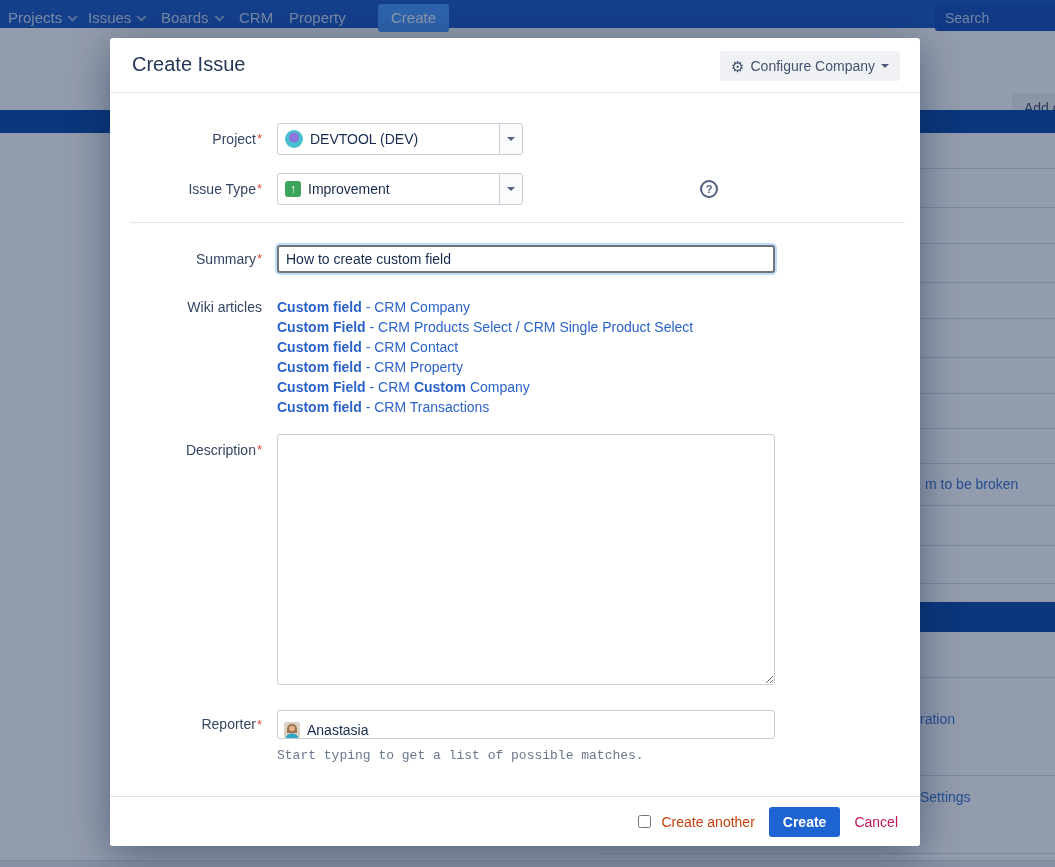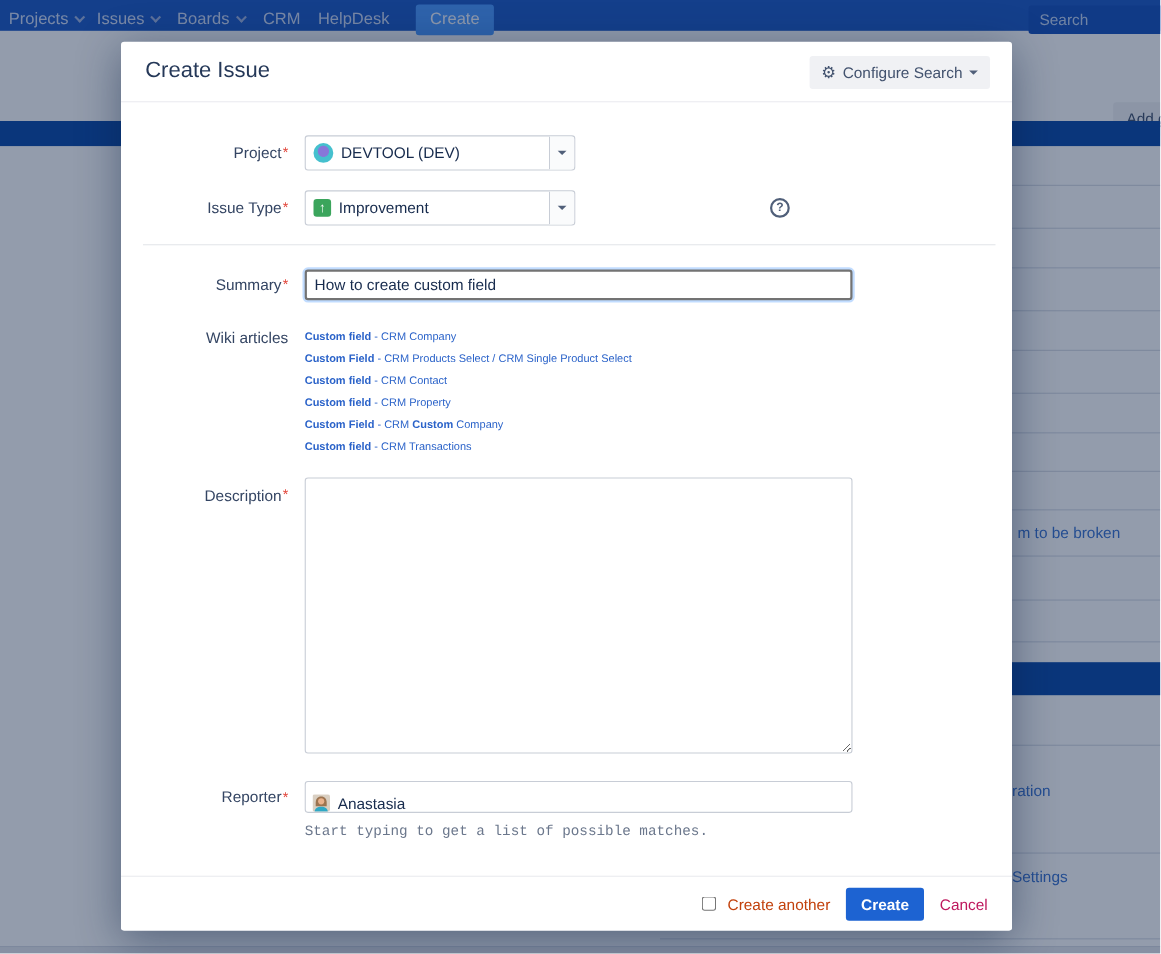--- a/index.html
+++ b/index.html
@@ -49,21 +49,21 @@
   .improv-icon { width:16px; height:16px; border-radius:3px; background:#3BA55C; color:#fff; display:flex; align-items:center; justify-content:center; flex:0 0 auto; }
   .improv-icon::before { content:"\2191"; font-size:12px; font-weight:bold; line-height:1; }
   .help-icon { position:absolute; left:423px; top:7px; width:18px; height:18px; border:2px solid #505F79; border-radius:50%; color:#505F79; display:flex; align-items:center; justify-content:center; cursor:pointer; }
   .help-icon::before { content:"?"; font-size:11px; font-weight:bold; }
 
   .divider { position:absolute; left:20px; right:15px; height:1px; background:#E4E6EA; }
 
   .summary-input { width:498px; height:28px; border:2px solid #737373; border-radius:3px; box-shadow:0 0 0 2px rgba(76,154,255,0.35); font-size:14px; color:#172B4D; padding:0 7px; font-family:inherit; outline:none; }
 
   .wiki-links { display:flex; flex-direction:column; }
-  .wiki-link { font-size:10px; line-height:20px; color:#2B63C9; text-decoration:none; cursor:pointer; }
+  .wiki-link { font-size:14px; line-height:20px; color:#2B63C9; text-decoration:none; cursor:pointer; }
   .wiki-link b { font-weight:bold; }
 
   .desc-area { width:498px; height:251px; border:1px solid #C8CDD6; border-radius:3px; font-family:inherit; font-size:14px; color:#172B4D; padding:6px 8px; resize:both; }
 
   .reporter-field { width:498px; height:29px; border:1px solid #C8CDD6; border-radius:3px; background:#fff; display:flex; align-items:flex-end; gap:7px; padding-left:6px; font-size:14px; color:#172B4D; cursor:text; }
   .user-avatar { width:16px; height:16px; border-radius:2px; overflow:hidden; flex:0 0 auto; }
   .help-text { position:absolute; left:167px; font-size:13px; color:#6B778C;font-family:Liberation Mono, monospace; }
 
   .modal-footer { position:absolute; left:0; bottom:0; width:100%; height:50px; border-top:1px solid #DFE1E6; background:#fff; border-radius:0 0 3px 3px; display:flex; align-items:center; justify-content:flex-end; padding-right:22px; gap:10px; }
   .chk { width:13px; height:13px; accent-color:#fff; cursor:pointer; }
@@ -75,21 +75,21 @@
 <body>
 
 <div id="screen">
 
   <div class="bg">
     <div class="topnav">
       <span class="nav-item" style="left:8px"><span>Projects</span><span class="nav-chev"></span></span>
       <span class="nav-item" style="left:88px"><span>Issues</span><span class="nav-chev"></span></span>
       <span class="nav-item" style="left:161px"><span>Boards</span><span class="nav-chev"></span></span>
       <span class="nav-item" style="left:239px"><span>CRM</span></span>
-      <span class="nav-item" style="left:289px"><span>HelpDesk</span></span>
+      <span class="nav-item" style="left:289px"><span>Property</span></span>
       <span class="nav-create">Create</span>
       <input class="nav-search" placeholder="Search" style="">
     </div>
 
     <div class="page-header">
       <span class="add-gadget">Add g</span>
     </div>
     <div class="blue-bar1"></div>
     <div class="page-body"></div>
 
@@ -117,21 +117,21 @@
   </div>
 
   <div class="blanket"></div>
 
   <div class="modal">
 
     <div class="modal-header">
       <h1 class="modal-title">Create Issue</h1>
       <button class="config-btn">
         <span class="gear">⚙</span>
-        <span>Configure Search</span>
+        <span>Configure Company</span>
         <span class="caret-down"></span>
       </button>
     </div>
 
     <div class="frow" style="top:85px; height:32px">
       <div class="flabel" style="line-height:32px"><span>Project</span><span class="req">*</span></div>
       <div class="fctrl">
         <div class="select">
           <span class="select-text">
             <span class="proj-avatar"></span>

